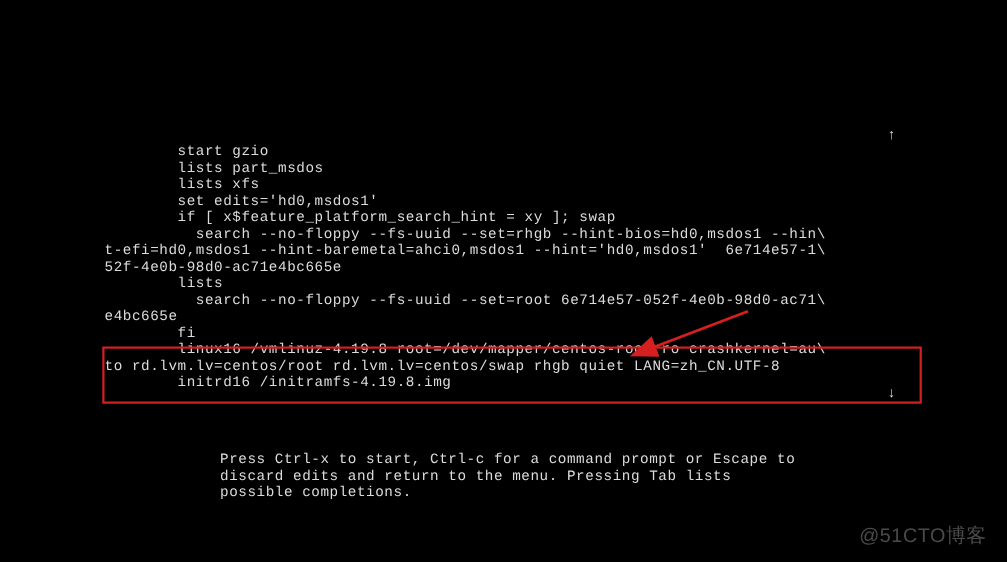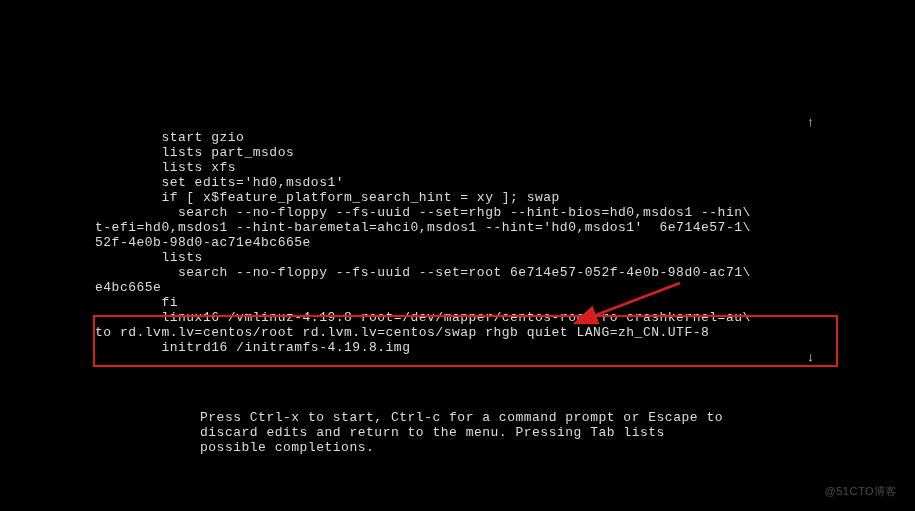--- a/index.html
+++ b/index.html
@@ -49,21 +49,21 @@
       left: 164px;
       white-space: pre;
       line-height: 15px;
       margin-left: 36px;
     }
     .watermark {
       position: absolute;
       bottom: 12px;
       right: 18px;
       color: #4a4a4a;
-      font-size: 11px;
+      font-size: 18px;
       font-family: sans-serif;
     }
     .scroll-up {
       position: absolute;
       top: 115px;
       right: 100px;
       color: #dcdcdc;
     }
     .scroll-down {
       position: absolute;

